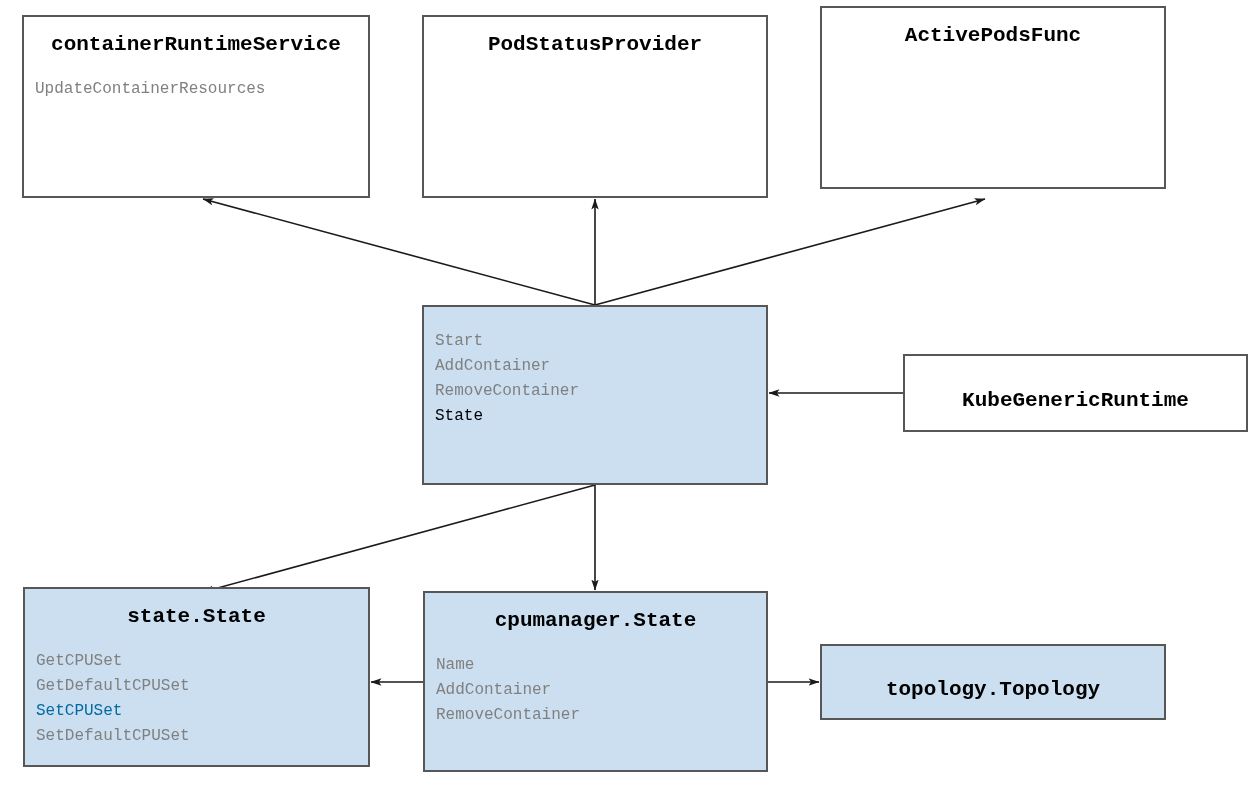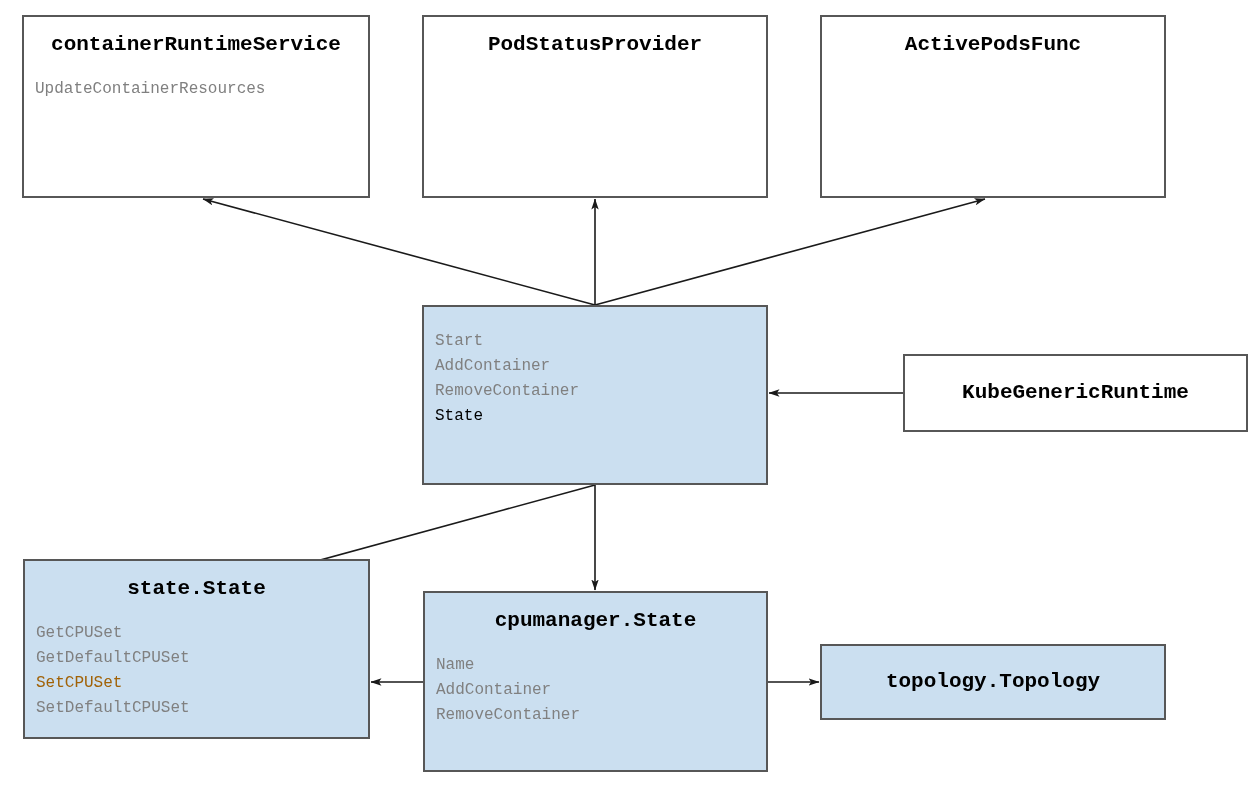--- a/index.html
+++ b/index.html
@@ -41,21 +41,21 @@
     font-family: "Liberation Mono", "DejaVu Sans Mono", monospace;
     font-weight: bold;
     font-size: 21px;
     color: #000000;
     letter-spacing: 0px;
     line-height: 20px;
     margin-top: 18px;
     white-space: nowrap;
   }
   .node.centered-title .node-title {
-    margin-top: 0;
+    margin-top: 8px;
     position: absolute;
     left: 0;
     right: 0;
     top: 50%;
     transform: translateY(-50%);
   }
   .node-members {
     margin-top: 22px;
     padding-left: 11px;
   }
@@ -91,40 +91,40 @@
   <div id="nodes">
       <div class="node" style="left: 22px; top: 15px; width: 348px; height: 183px; border-color: rgb(87, 87, 87); background: rgb(255, 255, 255);">
         <div class="node-title" style="color: rgb(0, 0, 0);">containerRuntimeService</div>
         <div class="node-members">
           <div class="member" style="color: rgb(128, 128, 128);">UpdateContainerResources</div>
         </div>
       </div>
       <div class="node" style="left: 422px; top: 15px; width: 346px; height: 183px; border-color: rgb(87, 87, 87); background: rgb(255, 255, 255);">
         <div class="node-title" style="color: rgb(0, 0, 0);">PodStatusProvider</div>
       </div>
-      <div class="node" style="left: 820px; top: 15px; width: 346px; height: 183px; border-color: rgb(87, 87, 87); background: rgb(255, 255, 255);">
+      <div class="node" style="left: 820px; top: 6px; width: 346px; height: 183px; border-color: rgb(87, 87, 87); background: rgb(255, 255, 255);">
         <div class="node-title" style="color: rgb(0, 0, 0);">ActivePodsFunc</div>
       </div>
       <div class="node filled" style="left: 422px; top: 305px; width: 346px; height: 180px; border-color: rgb(87, 87, 87); background: rgb(203, 223, 240);">
         <div class="node-members">
           <div class="member" style="color: rgb(128, 128, 128);">Start</div>
           <div class="member" style="color: rgb(128, 128, 128);">AddContainer</div>
           <div class="member" style="color: rgb(128, 128, 128);">RemoveContainer</div>
           <div class="member" style="color: #000000;">State</div>
         </div>
       </div>
       <div class="node centered-title" style="left: 903px; top: 354px; width: 345px; height: 78px; border-color: rgb(87, 87, 87); background: rgb(255, 255, 255);">
         <div class="node-title" style="color: rgb(0, 0, 0);">KubeGenericRuntime</div>
       </div>
-      <div class="node filled" style="left: 23px; top: 559px; width: 347px; height: 180px; border-color: rgb(87, 87, 87); background: rgb(203, 223, 240);">
+      <div class="node filled" style="left: 23px; top: 587px; width: 347px; height: 180px; border-color: rgb(87, 87, 87); background: rgb(203, 223, 240);">
         <div class="node-title" style="color: rgb(0, 0, 0);">state.State</div>
         <div class="node-members">
           <div class="member" style="color: rgb(128, 128, 128);">GetCPUSet</div>
           <div class="member" style="color: rgb(128, 128, 128);">GetDefaultCPUSet</div>
-          <div class="member" style="color: #a16207;">SetCPUSet</div>
+          <div class="member" style="color: #0369a1;">SetCPUSet</div>
           <div class="member" style="color: rgb(128, 128, 128);">SetDefaultCPUSet</div>
         </div>
       </div>
       <div class="node filled" style="left: 423px; top: 591px; width: 345px; height: 181px; border-color: rgb(87, 87, 87); background: rgb(203, 223, 240);">
         <div class="node-title" style="color: rgb(0, 0, 0);">cpumanager.State</div>
         <div class="node-members">
           <div class="member" style="color: rgb(128, 128, 128);">Name</div>
           <div class="member" style="color: rgb(128, 128, 128);">AddContainer</div>
           <div class="member" style="color: rgb(128, 128, 128);">RemoveContainer</div>
         </div>

